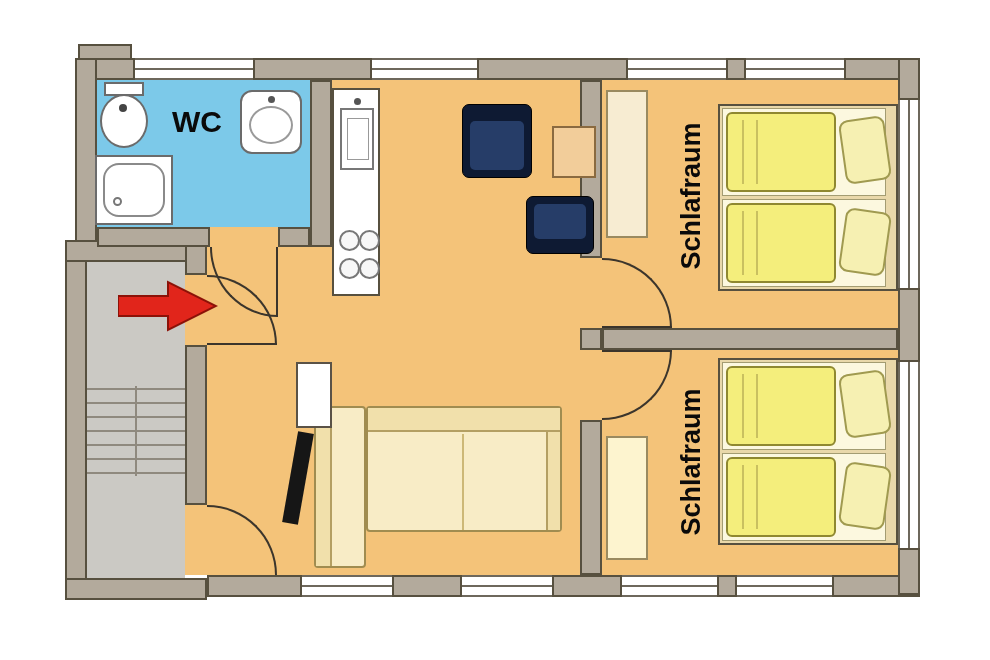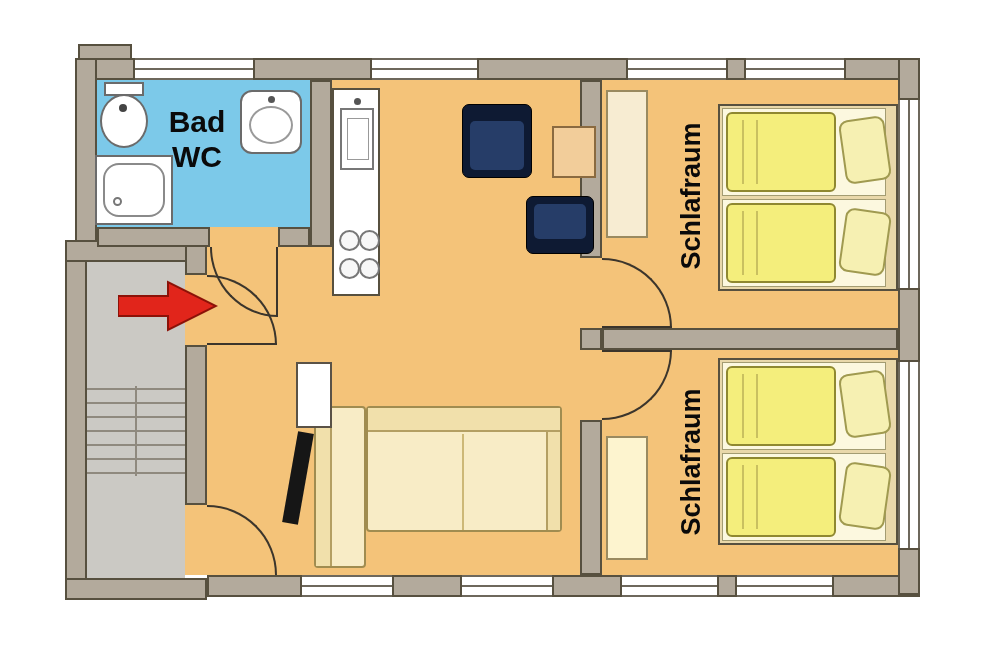--- a/index.html
+++ b/index.html
@@ -173,21 +173,20 @@
     </div>
     <div class="a" style="left:6px;top:97px;width:110px;height:80px;background:#f4ee7c;border:2px solid #8f8830;border-radius:6px;">
       <div class="fold" style="left:14px;"></div>
       <div class="fold" style="left:28px;"></div>
     </div>
     <div class="a" style="left:122px;top:12px;width:46px;height:64px;background:#f6f0b2;border:2px solid #a09a50;border-radius:9px;transform:rotate(-8deg);"></div>
     <div class="a" style="left:122px;top:104px;width:46px;height:64px;background:#f6f0b2;border:2px solid #a09a50;border-radius:9px;transform:rotate(8deg);"></div>
   </div>
 
   <div class="a lbl" style="left:127px;top:104px;width:140px;font-size:30px;line-height:35px;">
-    <div>Bad</div>
     <div>WC</div>
   </div>
 
 
   <div class="vlabel" style="left:691px;top:196px;">
     <span>Schlafraum</span>
   </div>
   <div class="vlabel" style="left:691px;top:462px;">
     <span>Schlafraum</span>
   </div>

